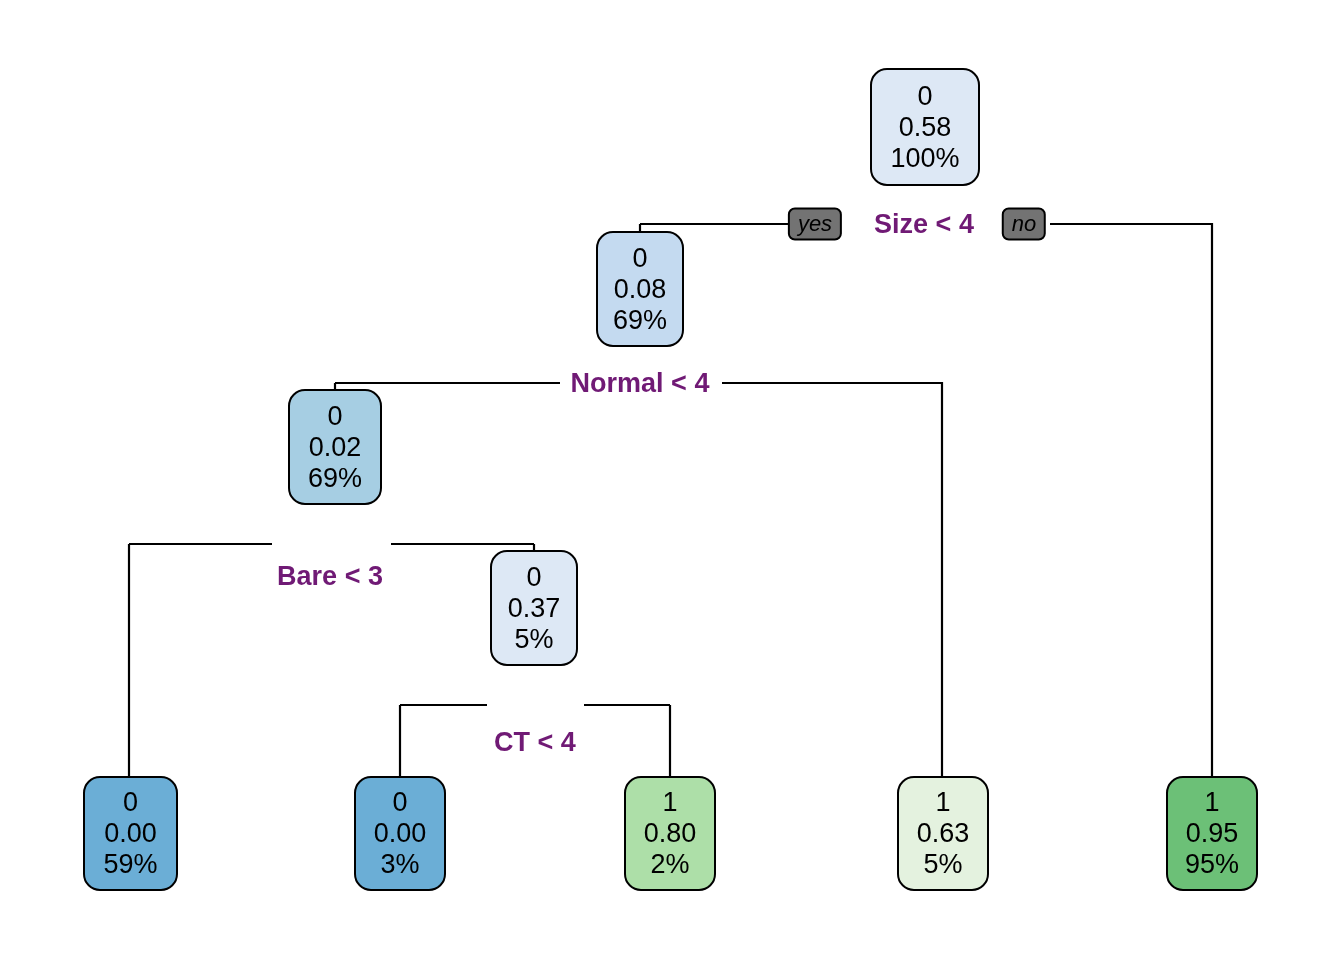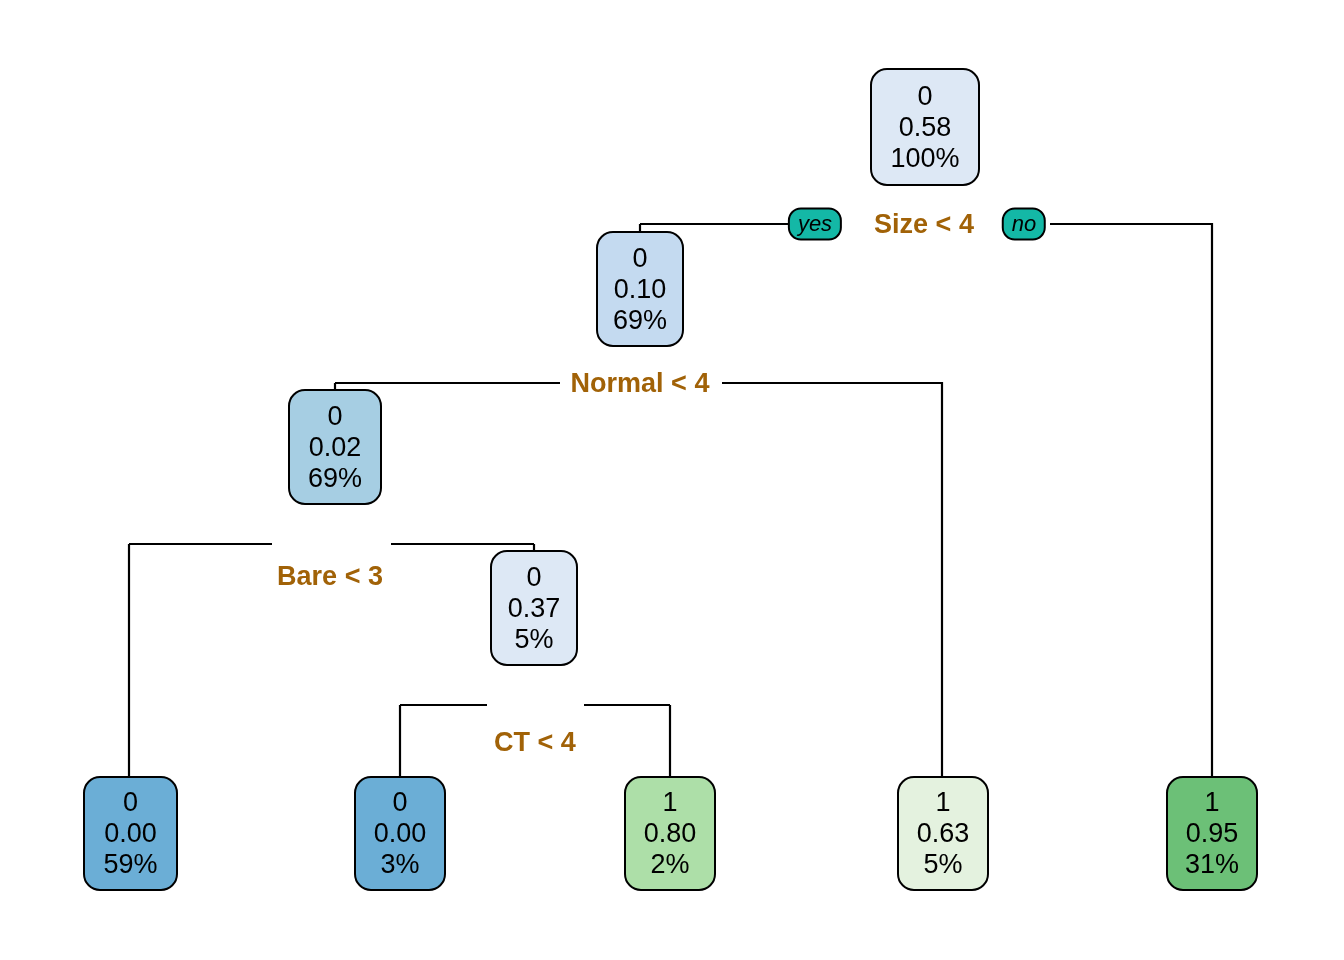--- a/index.html
+++ b/index.html
@@ -40,36 +40,36 @@
   .node-line {
     font-size: 27px;
     letter-spacing: 0px;
     padding: 2px 0;
   }
   .split-label {
     position: absolute;
     font-family: "Liberation Sans", sans-serif;
     font-weight: bold;
     font-size: 27px;
-    color: #a16207;
+    color: #701a75;
     background: #ffffff;
     white-space: nowrap;
     padding: 0 6px;
     transform: translate(-50%, -50%);
     line-height: 1;
   }
   .yn-label {
     position: absolute;
     font-family: "Liberation Sans", sans-serif;
     font-style: italic;
     font-size: 22px;
     color: #000000;
-    background: #14b8a6;
+    background: #737373;
     border: 2px solid #000000;
-    border-radius: 13px;
+    border-radius: 7px;
     white-space: nowrap;
     padding: 3px 8px 4px 8px;
     transform: translate(-50%, -50%);
     line-height: 1;
   }
 </style>
 </head>
 <body>
 
 <div id="tree-canvas">
@@ -98,21 +98,21 @@
   </svg>
 
   <div class="node-box" style="left: 870px; top: 68px; width: 110px; height: 118px; background: rgb(221, 232, 245);">
     <span class="node-line">0</span>
     <span class="node-line">0.58</span>
     <span class="node-line">100%</span>
   </div>
 
   <div class="node-box" style="left: 596px; top: 231px; width: 88px; height: 116px; background: rgb(196, 218, 240);">
     <span class="node-line">0</span>
-    <span class="node-line">0.10</span>
+    <span class="node-line">0.08</span>
     <span class="node-line">69%</span>
   </div>
 
   <div class="node-box" style="left: 288px; top: 389px; width: 94px; height: 116px; background: rgb(166, 206, 227);">
     <span class="node-line">0</span>
     <span class="node-line">0.02</span>
     <span class="node-line">69%</span>
   </div>
 
   <div class="node-box" style="left: 490px; top: 550px; width: 88px; height: 116px; background: rgb(221, 232, 245);">
@@ -141,21 +141,21 @@
 
   <div class="node-box" style="left: 897px; top: 776px; width: 92px; height: 115px; background: rgb(228, 242, 223);">
     <span class="node-line">1</span>
     <span class="node-line">0.63</span>
     <span class="node-line">5%</span>
   </div>
 
   <div class="node-box" style="left: 1166px; top: 776px; width: 92px; height: 115px; background: rgb(108, 192, 119);">
     <span class="node-line">1</span>
     <span class="node-line">0.95</span>
-    <span class="node-line">31%</span>
+    <span class="node-line">95%</span>
   </div>
 
   <div class="split-label" style="left: 924px; top: 224px;">Size &lt; 4</div>
   <div class="split-label" style="left: 640px; top: 383px; text-align: right;">Normal &lt; 4</div>
   <div class="split-label" style="left: 330px; top: 576px;">Bare &lt; 3</div>
   <div class="split-label" style="left: 535px; top: 742px;">CT &lt; 4</div>
 
   <div class="yn-label" id="yn-yes" style="left: 815px; top: 224px;">yes</div>
   <div class="yn-label" id="yn-no" style="left: 1024px; top: 224px; text-align: right;">no</div>
 

